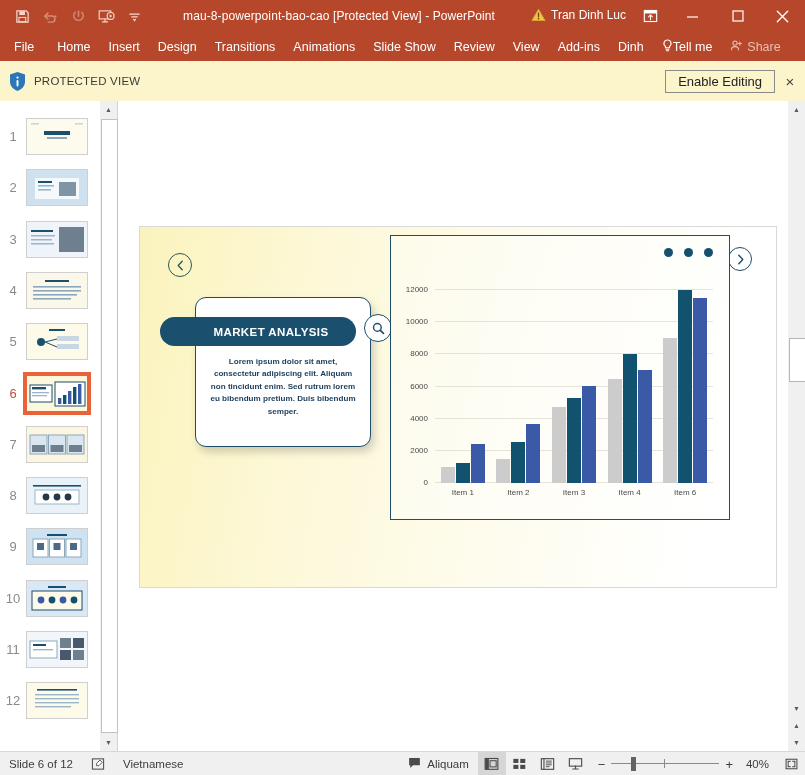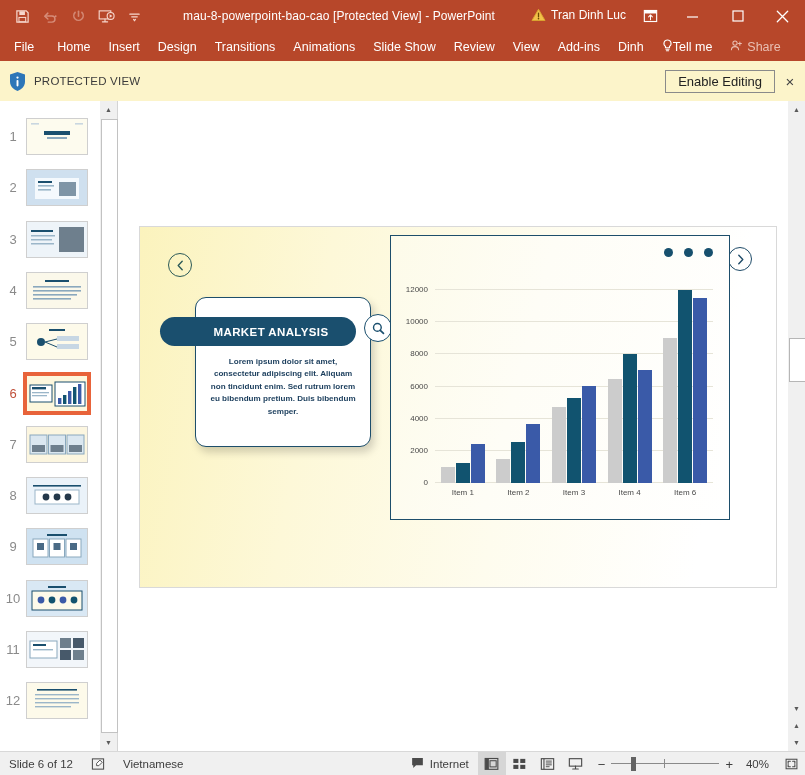--- a/index.html
+++ b/index.html
@@ -658,21 +658,21 @@
         </svg>
     </div>
     <div class="sb-item">Vietnamese</div>
     <div class="sb-grow"></div>
     <div class="sb-item">
       <span>
         <svg width="13" height="12" viewBox="0 0 14 13">
             <path d="M1.2 1.2h11.6v7.8H5.4L2.4 11.8V9H1.2z" fill="#4a4a4a"></path>
           </svg>
       </span>
-      <span>Internet</span>
+      <span>Aliquam</span>
     </div>
     <div class="sb-viewbtn active">
       <svg width="15" height="14" viewBox="0 0 16 15">
           <rect x="1.2" y="1.6" width="13.6" height="11.6" fill="none" stroke="#4a4a4a" stroke-width="1.2"></rect>
           <rect x="1.2" y="1.6" width="4" height="11.6" fill="#4a4a4a"></rect>
           <rect x="6.4" y="4" width="6.6" height="6.6" fill="none" stroke="#4a4a4a" stroke-width="1.1"></rect>
         </svg>
     </div>
     <div class="sb-viewbtn">
       <svg width="15" height="14" viewBox="0 0 16 15">

